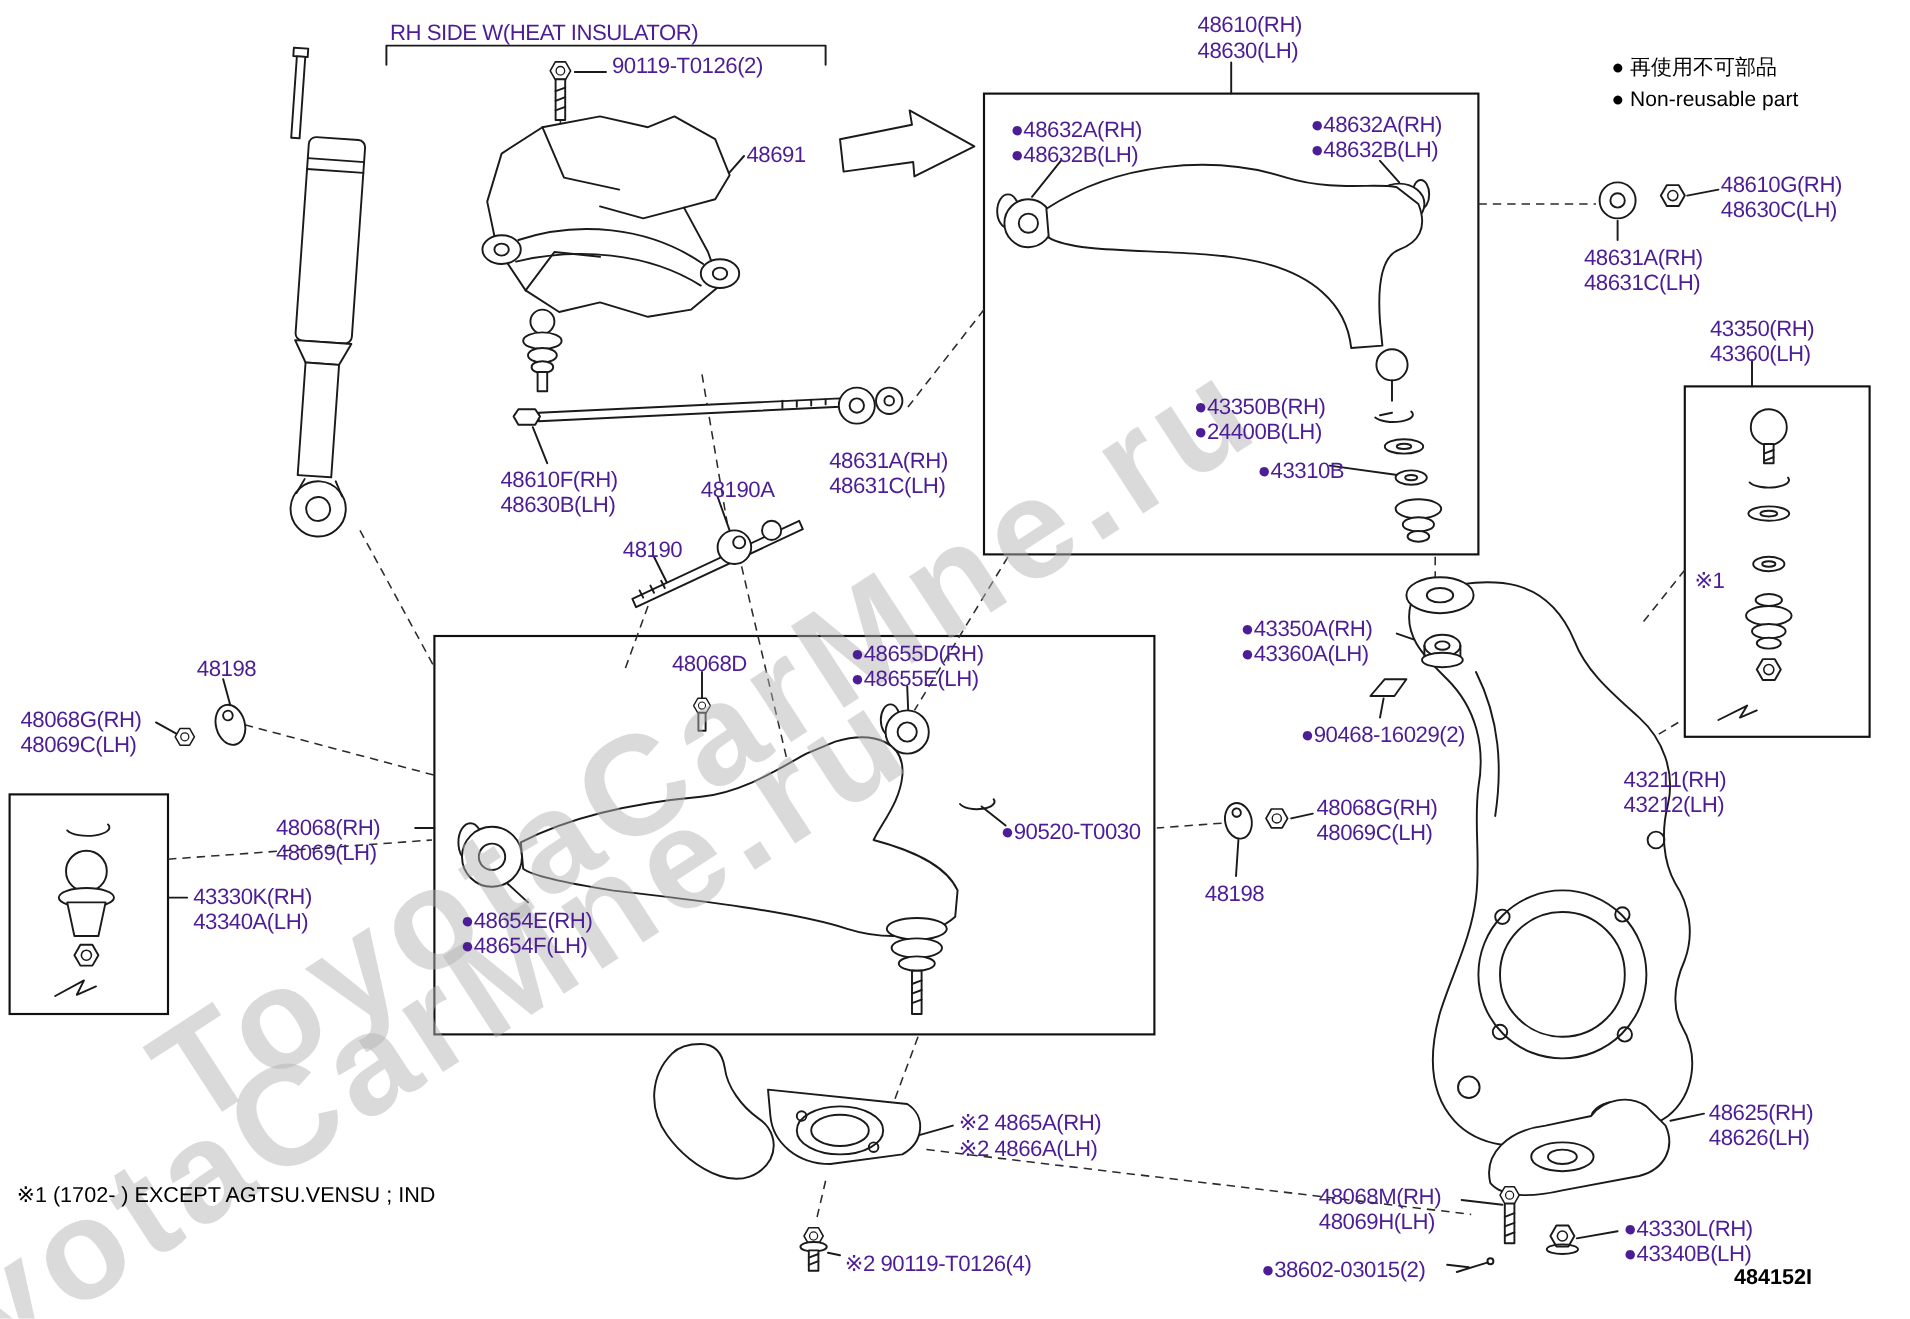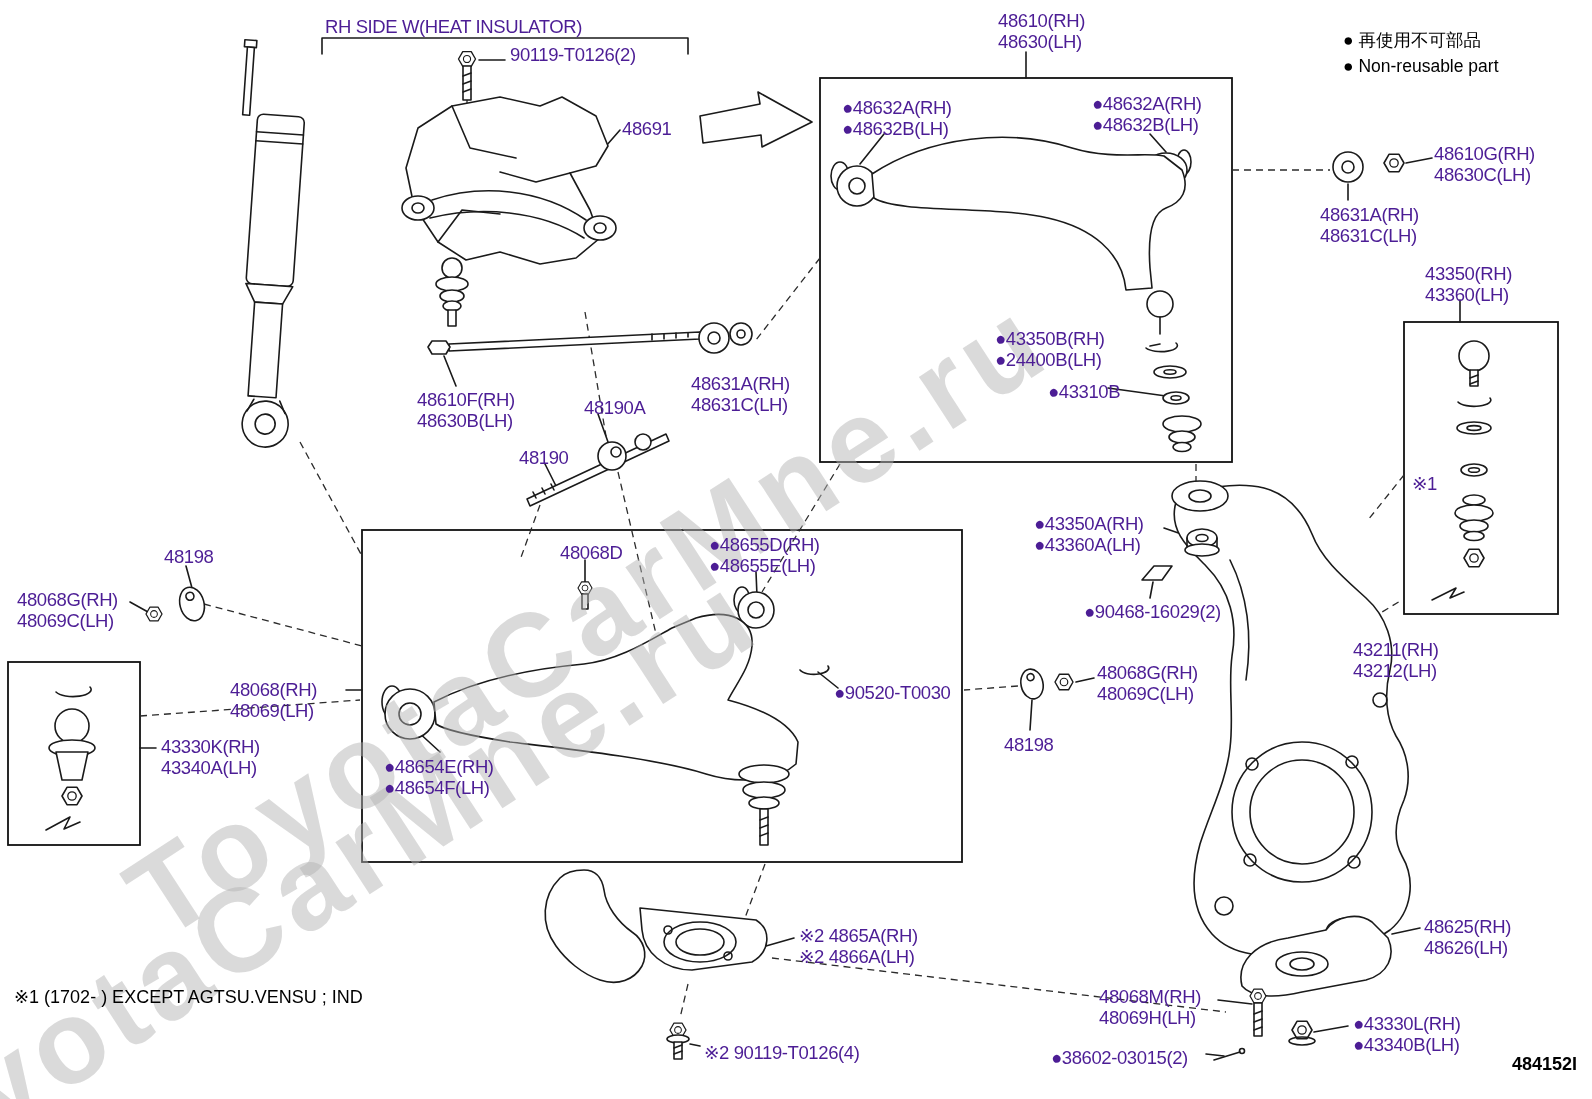--- a/index.html
+++ b/index.html
@@ -3,21 +3,21 @@
 <meta charset="utf-8">
 <style>
   html,body{margin:0;padding:0;background:#fff;}
   .canvas{position:relative;width:1592px;height:1099px;background:#fff;overflow:hidden;
           font-family:"Liberation Sans","DejaVu Sans",sans-serif;color:#000;}
   .art{position:absolute;left:0;top:0;}
   .lbl{position:absolute;font-size:18.5px;line-height:1.15;letter-spacing:-0.4px;
        white-space:pre-line;color:#4c1d95;}
   .note{position:absolute;font-size:18px;letter-spacing:0;}
   .code{position:absolute;font-size:18px;font-weight:700;}
-  .legend-line{position:absolute;font-size:17.5px;}
+  .legend-line{position:absolute;font-size:17.5px;margin-top:16px;}
   .wm{position:absolute;color:#b3b3b3;opacity:.48;font-weight:700;font-size:118px;
       letter-spacing:7px;transform:rotate(-33deg);transform-origin:0 50%;
       pointer-events:none;white-space:nowrap;}
   .s{stroke:#1a1a1a;stroke-width:1.6;fill:none;stroke-linejoin:round;stroke-linecap:round;}
   .sf{stroke:#1a1a1a;stroke-width:1.6;fill:#fff;stroke-linejoin:round;}
   .dash{stroke:#2b2b2b;stroke-width:1.3;fill:none;stroke-dasharray:7 5;}
   .boxr{stroke:#111;stroke-width:1.8;fill:#fff;}
 </style>
 </head>
 <body>
@@ -323,15 +323,15 @@
   <div class="lbl" style="left:1424px;top:916px">48625(RH)
 48626(LH)</div>
   <div class="lbl" style="left:1099px;top:986px">48068M(RH)
 48069H(LH)</div>
   <div class="lbl" style="left:1353px;top:1013px">●43330L(RH)
 ●43340B(LH)</div>
   <div class="lbl" style="left:1051px;top:1047px">●38602-03015(2)</div>
   <div class="lbl" style="left:704px;top:1042px">※2 90119-T0126(4)</div>
 
   <div class="note" style="left:14px;top:986px">※1  (1702-        )  EXCEPT AGTSU.VENSU ; IND</div>
-  <div class="code" style="left:1512px;top:1054px">484152I</div>
+  <div class="code" style="left:1445px;top:1054px">484152I</div>
 
 </div>
 
 </body></html>

